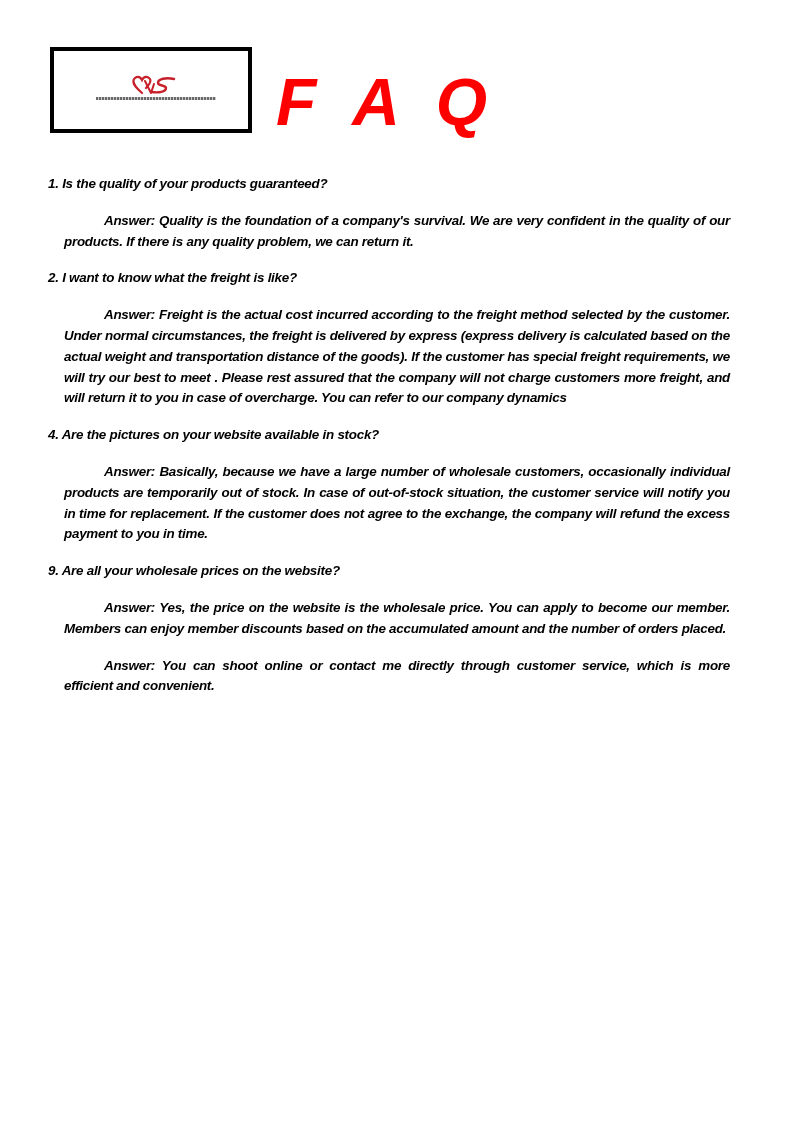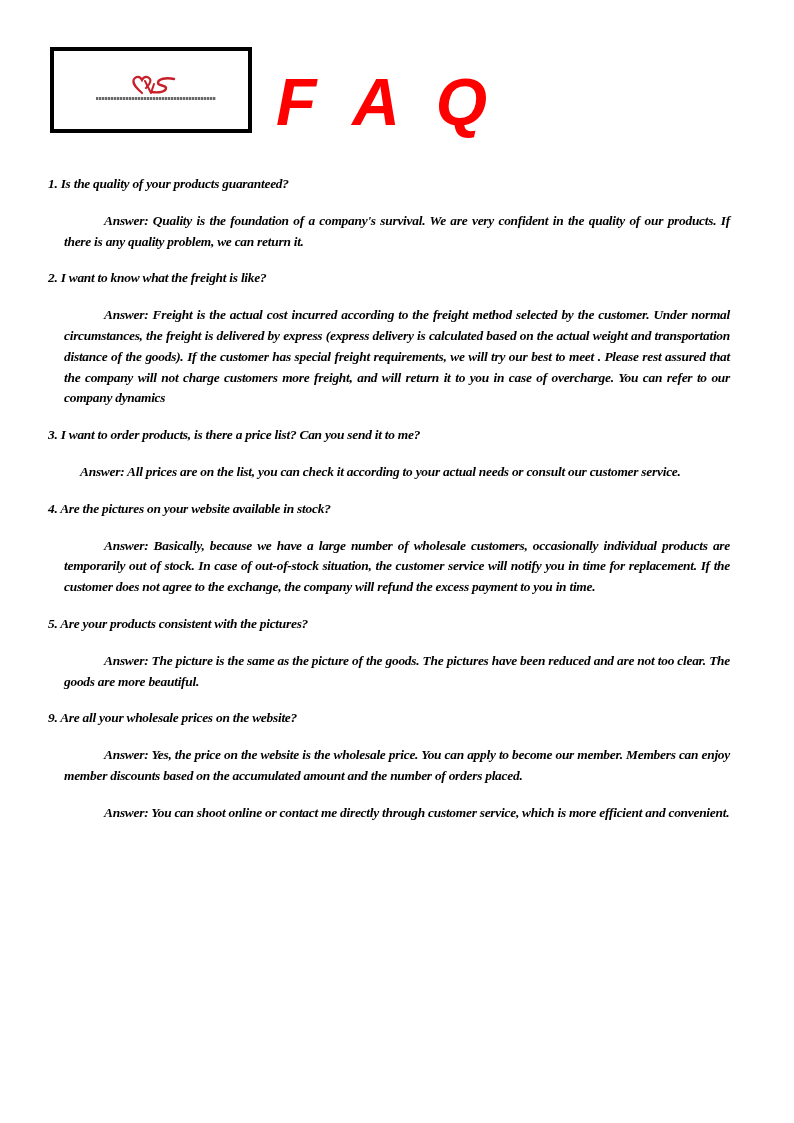--- a/index.html
+++ b/index.html
@@ -60,21 +60,21 @@
       line-height: 72px;
       color: #ff0000;
       letter-spacing: 10px;
       white-space: nowrap;
     }
     .faq {
       position: absolute;
       left: 48px;
       top: 174px;
       width: 698px;
-      font-family: Liberation Serif, serif;
+      font-family: Liberation Sans, sans-serif;
       font-weight: bold;
       font-style: italic;
       font-size: 13.4px;
       line-height: 20.8px;
       letter-spacing: -0.25px;
     }
     .faq-item { margin: 0; }
     .question {
       margin: 0;
       white-space: nowrap;
@@ -105,30 +105,22 @@
 <div class="faq">
   <div class="faq-item">
     <p class="question">1. Is the quality of your products guaranteed?</p>
     <p class="answer">Answer: Quality is the foundation of a company's survival. We are very confident in the quality of our products. If there is any quality problem, we can return it.</p>
   </div>
   <div class="faq-item">
     <p class="question">2. I want to know what the freight is like?</p>
     <p class="answer">Answer: Freight is the actual cost incurred according to the freight method selected by the customer. Under normal circumstances, the freight is delivered by express (express delivery is calculated based on the actual weight and transportation distance of the goods). If the customer has special freight requirements, we will try our best to meet . Please rest assured that the company will not charge customers more freight, and will return it to you in case of overcharge. You can refer to our company dynamics</p>
   </div>
   <div class="faq-item">
-    <p class="question">3. I want to order products, is there a price list? Can you send it to me?</p>
-    <p class="answer indent-small">Answer: All prices are on the list, you can check it according to your actual needs or consult our customer service.</p>
-  </div>
-  <div class="faq-item">
     <p class="question">4. Are the pictures on your website available in stock?</p>
     <p class="answer">Answer: Basically, because we have a large number of wholesale customers, occasionally individual products are temporarily out of stock. In case of out-of-stock situation, the customer service will notify you in time for replacement. If the customer does not agree to the exchange, the company will refund the excess payment to you in time.</p>
-  </div>
-  <div class="faq-item">
-    <p class="question">5. Are your products consistent with the pictures?</p>
-    <p class="answer">Answer: The picture is the same as the picture of the goods. The pictures have been reduced and are not too clear. The goods are more beautiful.</p>
   </div>
   <div class="faq-item">
     <p class="question">9. Are all your wholesale prices on the website?</p>
     <p class="answer">Answer: Yes, the price on the website is the wholesale price. You can apply to become our member. Members can enjoy member discounts based on the accumulated amount and the number of orders placed.</p>
   </div>
   <div class="faq-item">
     <p class="answer">Answer: You can shoot online or contact me directly through customer service, which is more efficient and convenient.</p>
   </div>
 </div>
 

